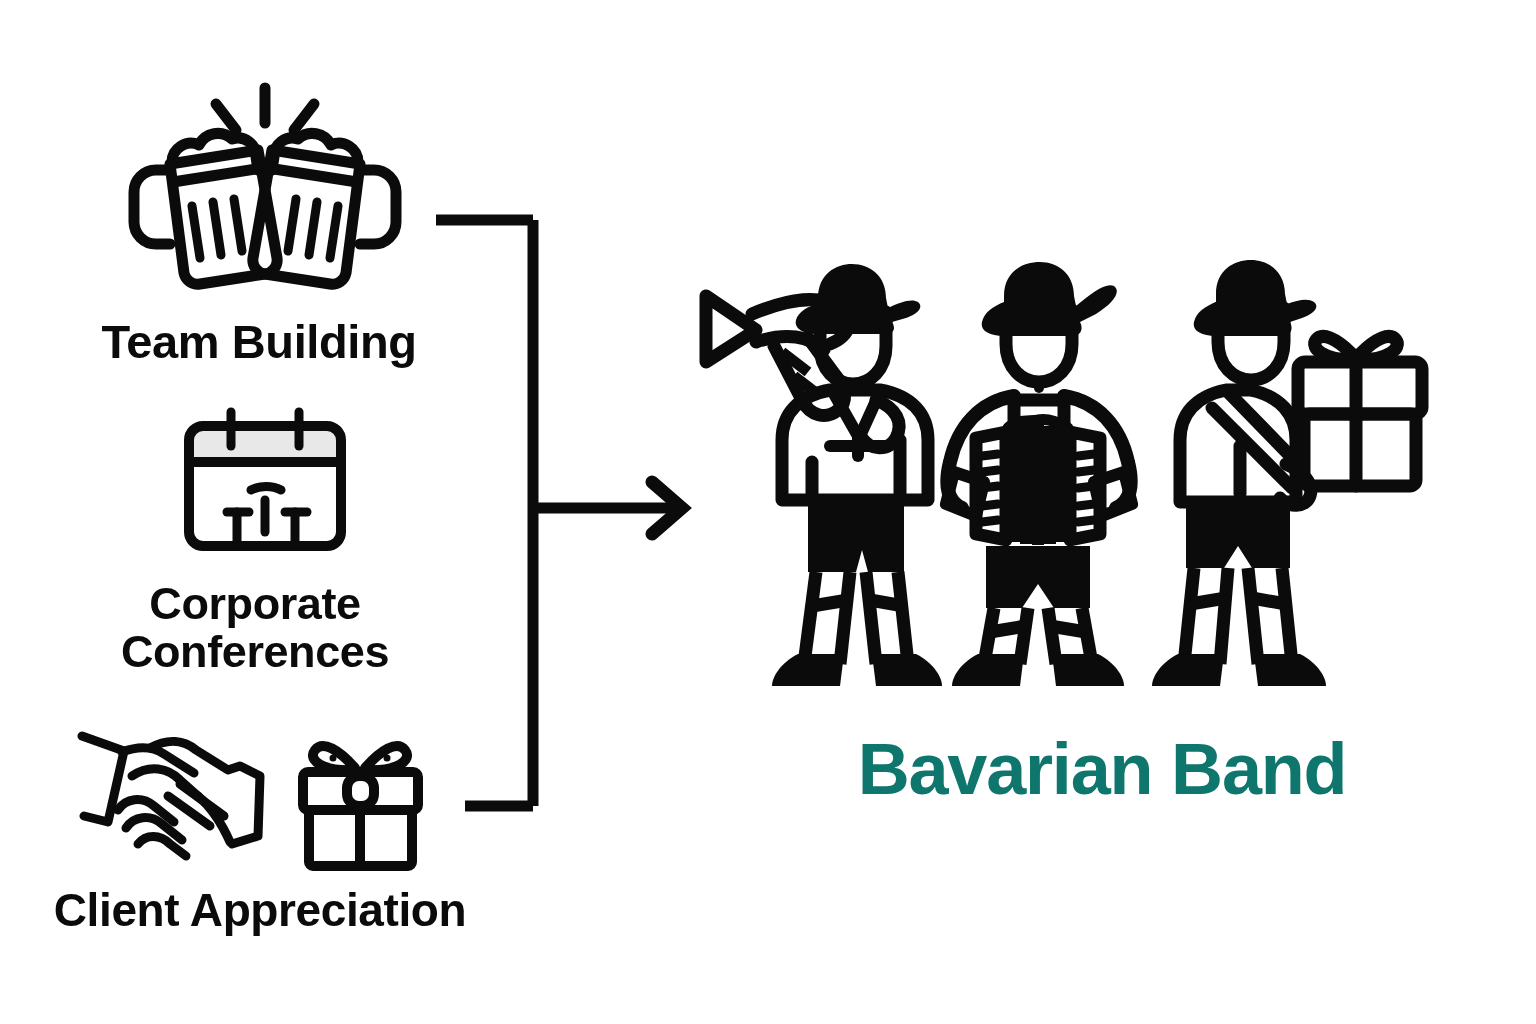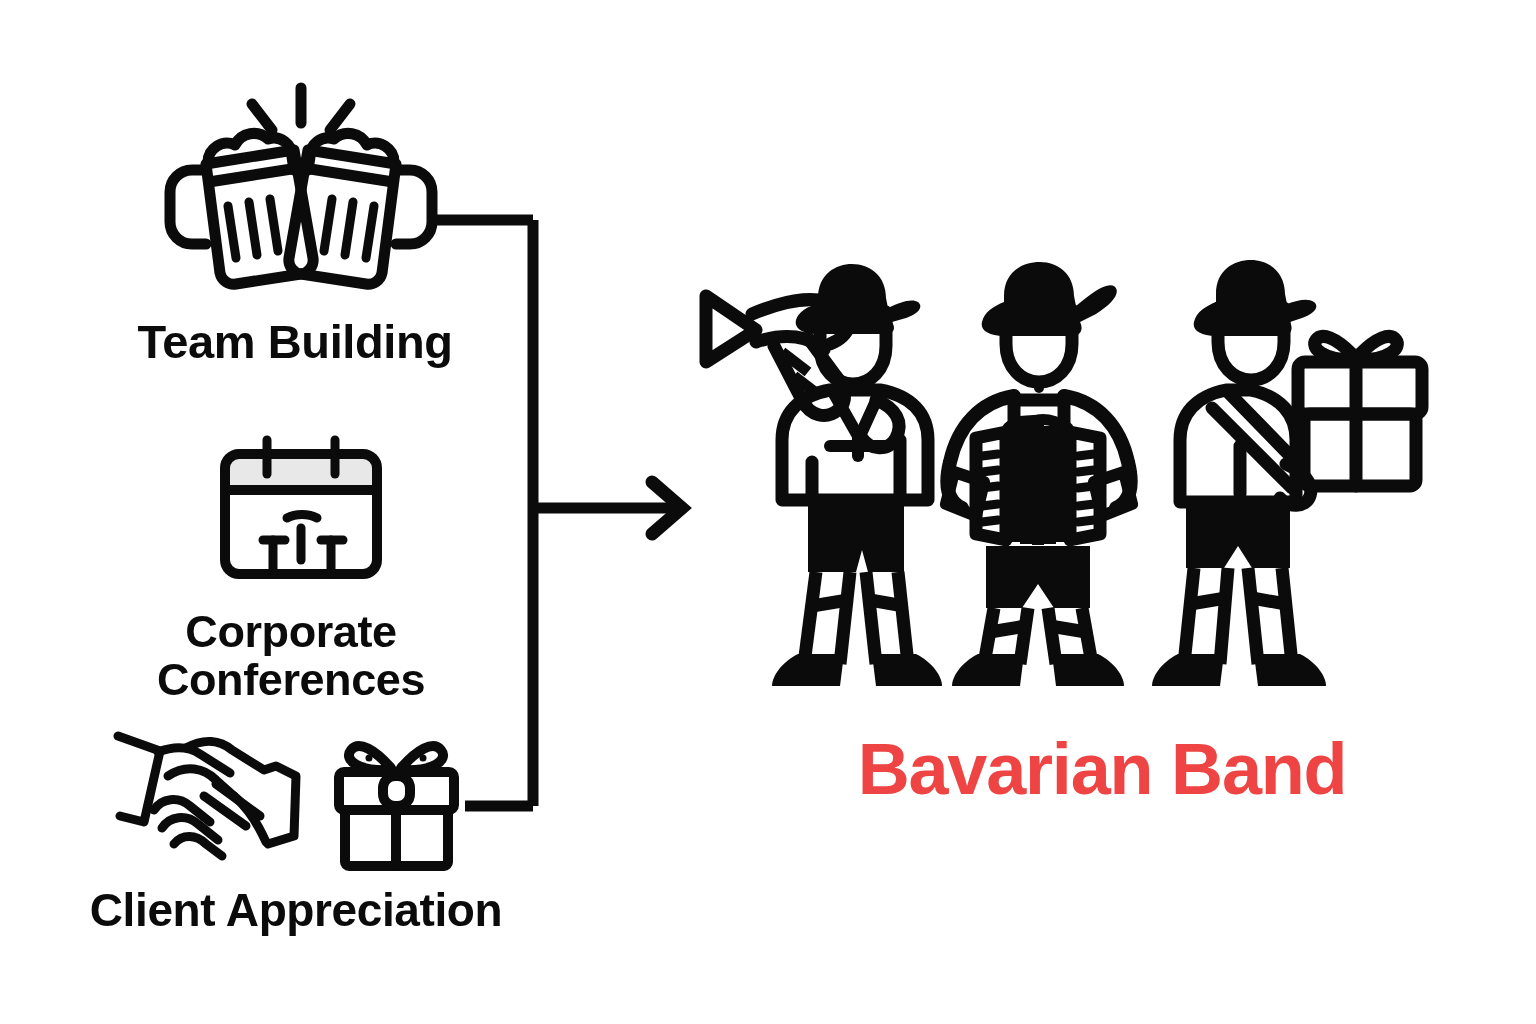--- a/index.html
+++ b/index.html
@@ -21,21 +21,20 @@
     background: #ffffff;
   }
 
   
   .left-col {
     position: absolute;
     left: 0;
     top: 0;
     width: 530px;
     height: 1024px;
-    margin-left: 36px;
   }
   .item {
     position: absolute;
     left: 0;
     width: 530px;
     text-align: center;
   }
   .item-icon {
     display: block;
     margin: 0 auto;
@@ -52,21 +51,21 @@
   
   #item-team-building { top: 78px; }
   #item-team-building .item-icon { width: 310px; height: 225px; }
   #item-team-building .item-label {
     font-size: 47px;
     margin-top: 14px;
     transform: translateX(-6px);
   }
 
   
-  #item-corporate-conferences { top: 432px; }
+  #item-corporate-conferences { top: 404px; }
   #item-corporate-conferences .item-icon { width: 180px; height: 160px; }
   #item-corporate-conferences .item-label {
     font-size: 45px;
     margin-top: 16px;
     transform: translateX(-10px);
   }
 
   
   #item-client-appreciation { top: 724px; }
   #item-client-appreciation .icon-pair {
@@ -103,21 +102,21 @@
   }
   #band-title {
     position: absolute;
     left: 690px;
     top: 728px;
     width: 760px;
     text-align: center;
     font-size: 72px;
     font-weight: 700;
     letter-spacing: -1.2px;
-    color: #ef4444;
+    color: #0f766e;
     transform: translateX(32px);
   }
 </style>
 </head>
 <body>
 
 <div id="stage">
 
   <div class="left-col">
 

